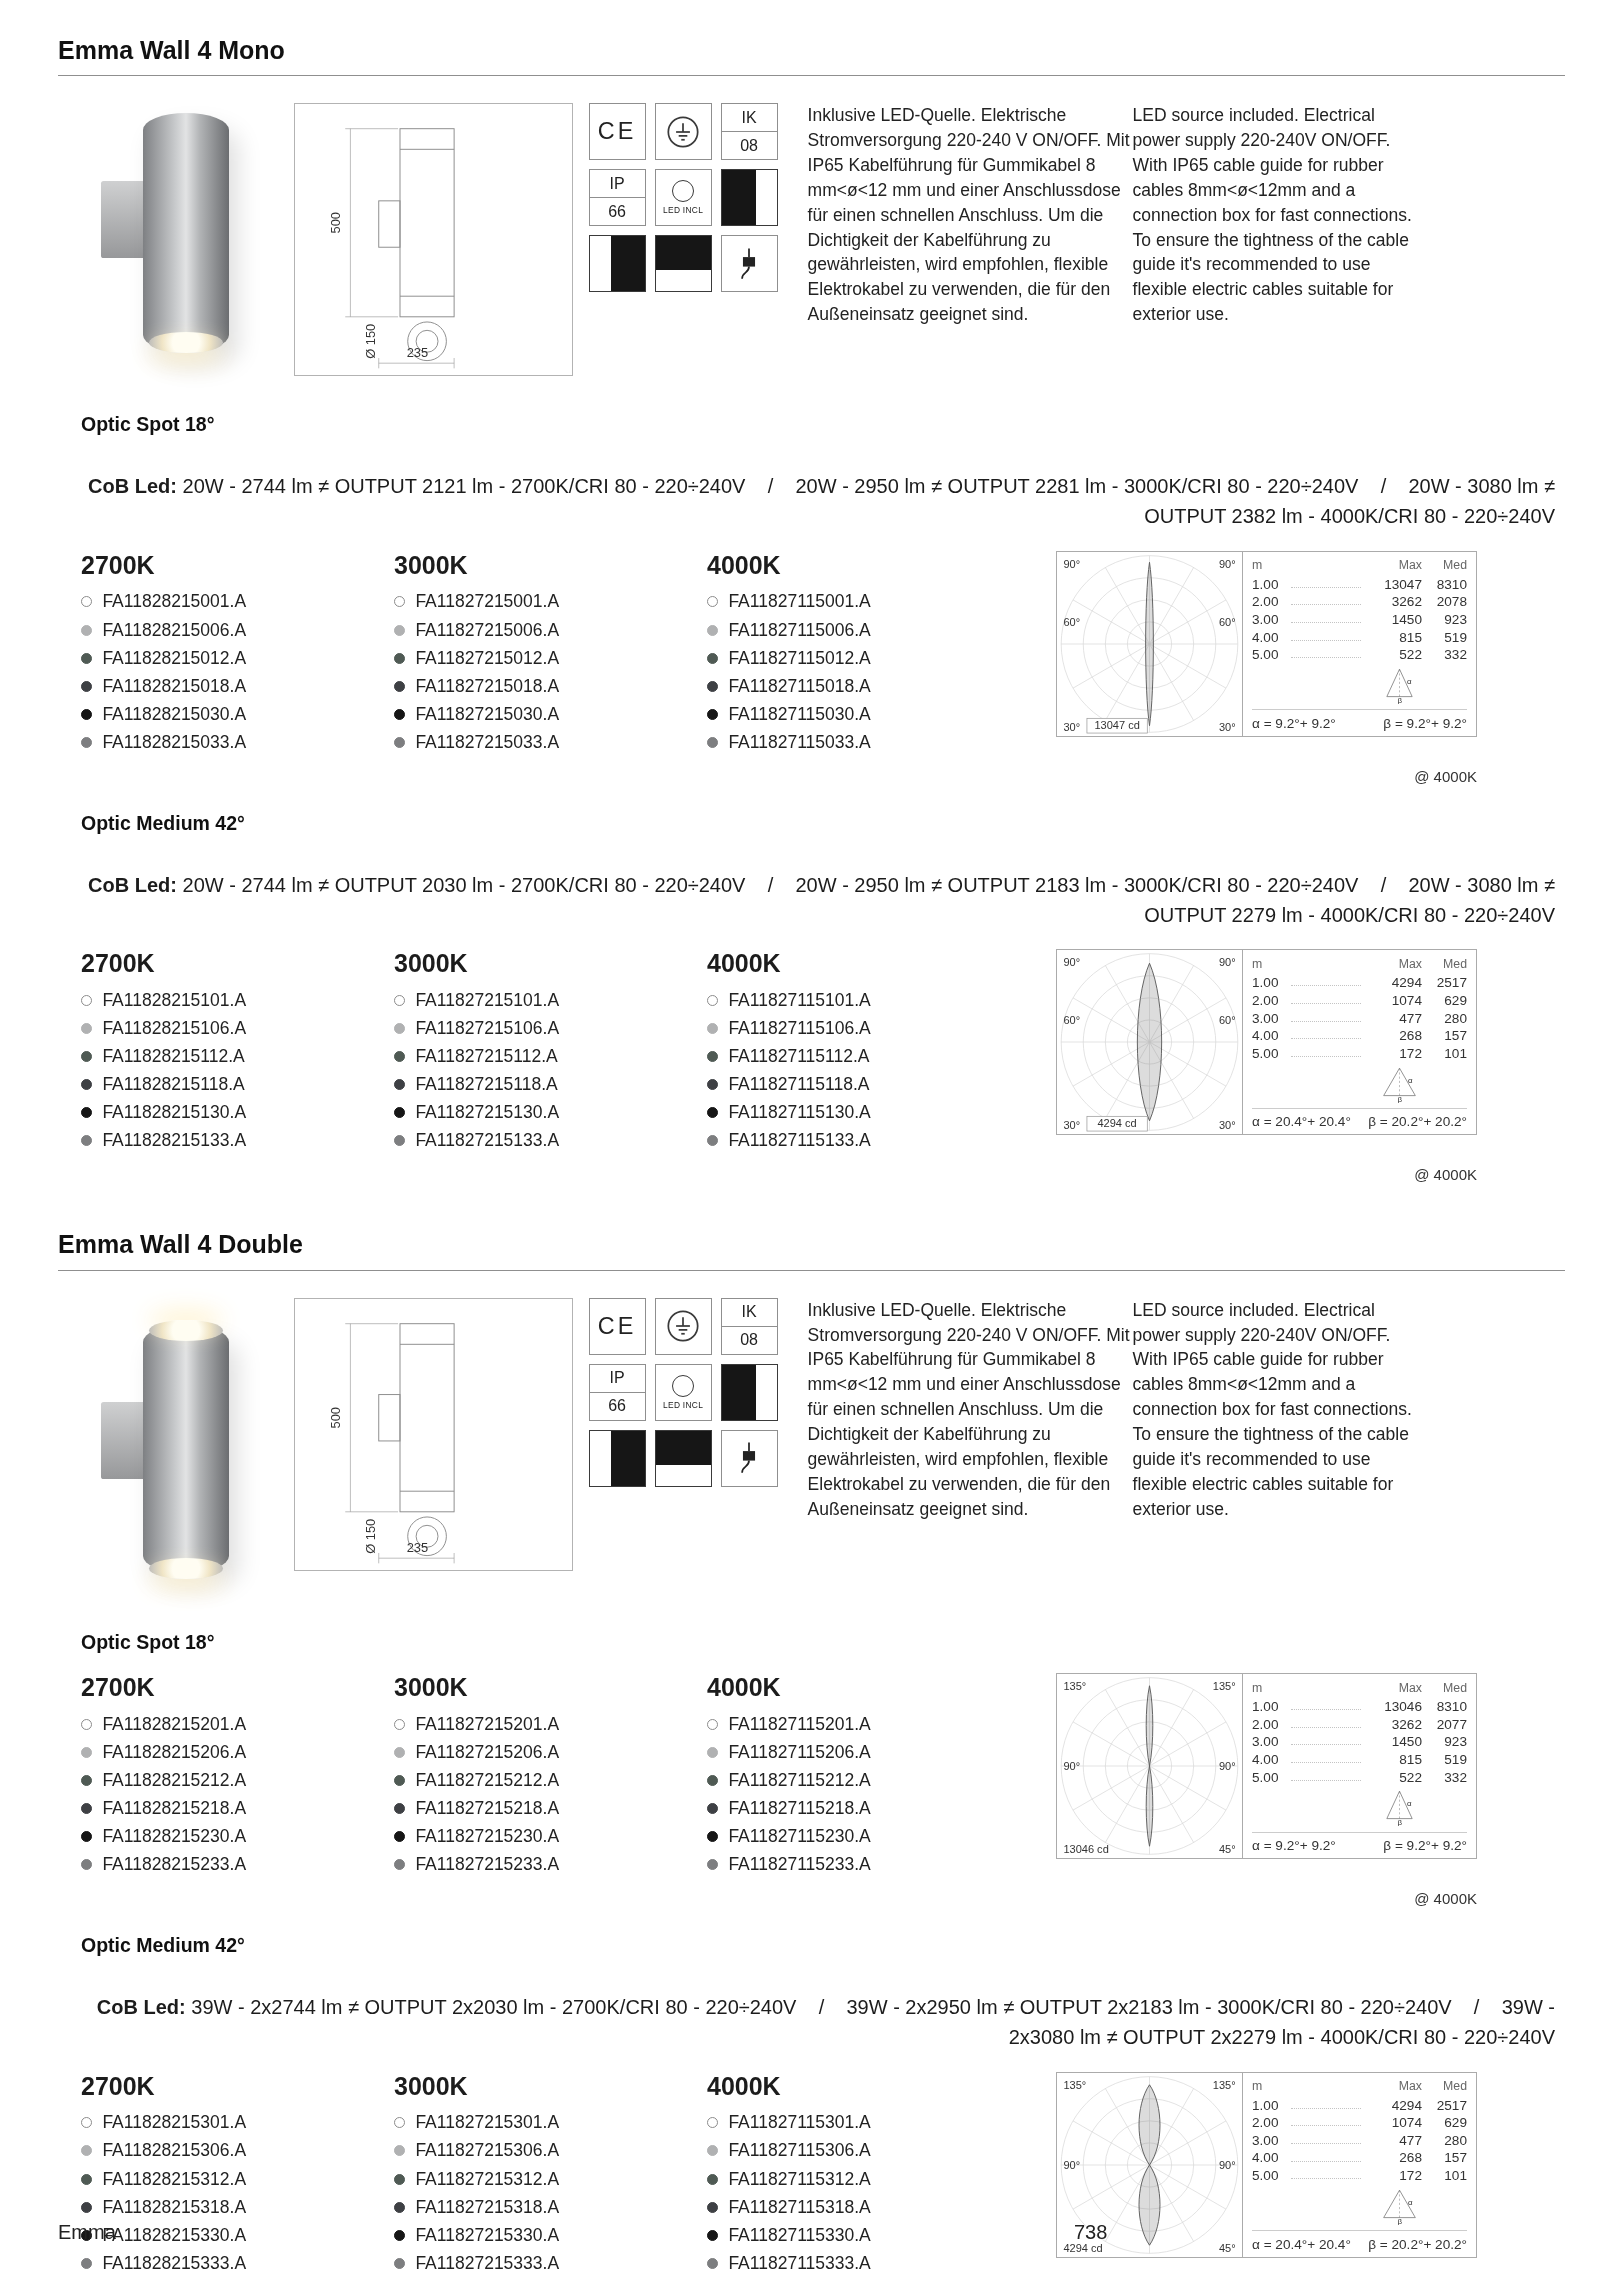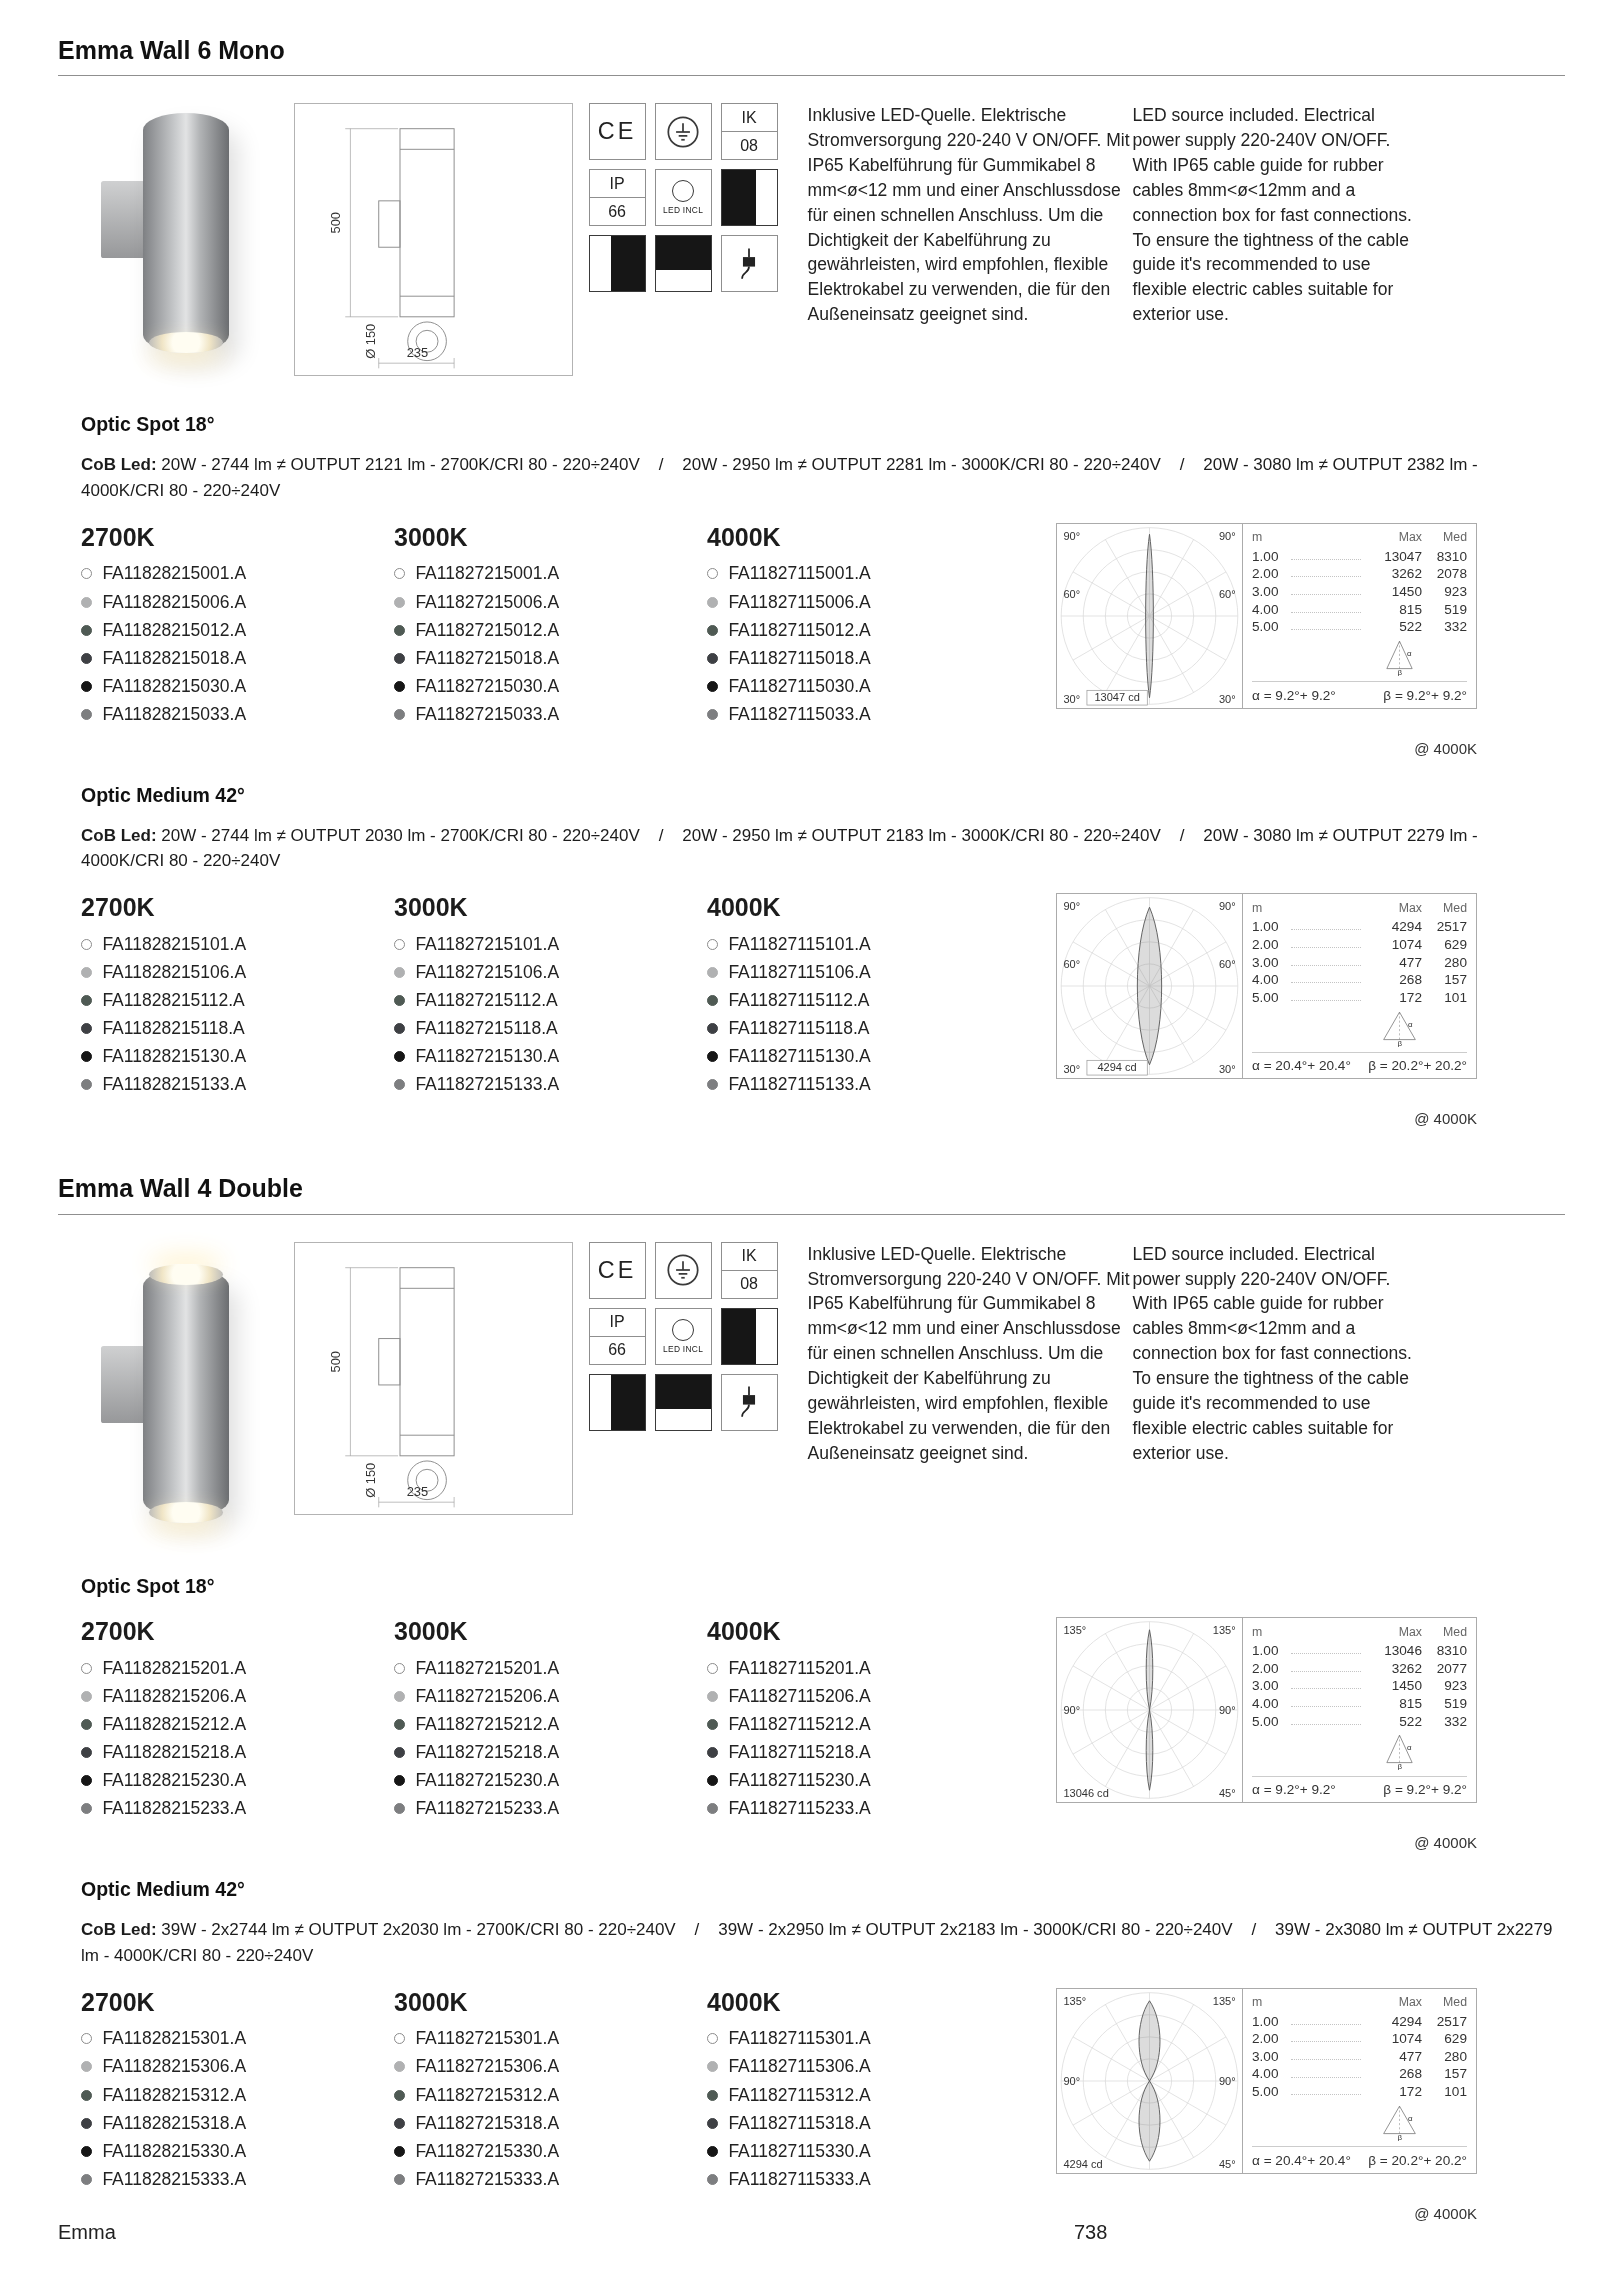--- a/index.html
+++ b/index.html
@@ -57,21 +57,21 @@
   .pict-b { background: linear-gradient(90deg,#ffffff 0 38%,#161616 38%); }
   .pict-c { background: linear-gradient(180deg,#161616 0 62%,#ffffff 62%); }
 
   .desc { font-size: 17.5px; line-height: 1.42; color: #222; }
   .desc-de { width: 323px; margin-right: 2px; }
   .desc-en { width: 281px; }
 
   
   .optic { padding-left: 23px; margin-top: 27px; }
   .optic-title { font-size: 19.5px; font-weight: 700; color: #111; }
-  .cob { margin-top: 16px; font-size: 17px; line-height: 1.5; max-width: 1474px; white-space: pre-wrap; }
+  .cob { margin-top: 35px; font-size: 20px; line-height: 1.5; max-width: 1474px; white-space: pre-wrap; text-align: right; }
   .cob-label { font-weight: 700; }
   .codes-row { display: flex; margin-top: 19.5px; }
   .temp-col { width: 313px; flex: 0 0 auto; }
   .temp-title { font-size: 25px; font-weight: 700; margin-bottom: 11.7px; }
   .code-item { display: flex; align-items: center; margin-bottom: 7.1px; }
   .dot { width: 11px; height: 11px; border-radius: 50%; border: 1px solid transparent;
     margin-right: 10.4px; flex: 0 0 auto; }
   .code { font-size: 17.5px; color: #222; }
 
   .photo-panel { margin-left: auto; margin-right: 88px; width: 421px; height: 186px;
@@ -103,21 +103,21 @@
   .at-note { text-align: right; margin: 7.8px 88px 0 0; font-size: 15px; color: #333; }
 
   .footer { position: absolute; left: 58px; right: 58px; bottom: 28.6px; font-size: 20px; color: #222; }
   .footer .pageno { position: absolute; left: 1016px; top: 0; }
 </style>
 </head>
 <body>
 
 <div class="content">
 
-  <h2 class="sec-title">Emma Wall 6 Mono</h2>
+  <h2 class="sec-title">Emma Wall 4 Mono</h2>
   <hr class="rule">
 
   <div class="product-row">
     <div class="photo-fig mono-fig">
       <div class="pf-bracket"></div>
       <div class="pf-cyl"></div>
       <div class="pf-lens bottom"></div>
     </div>
 
     <div class="drawing-box">

